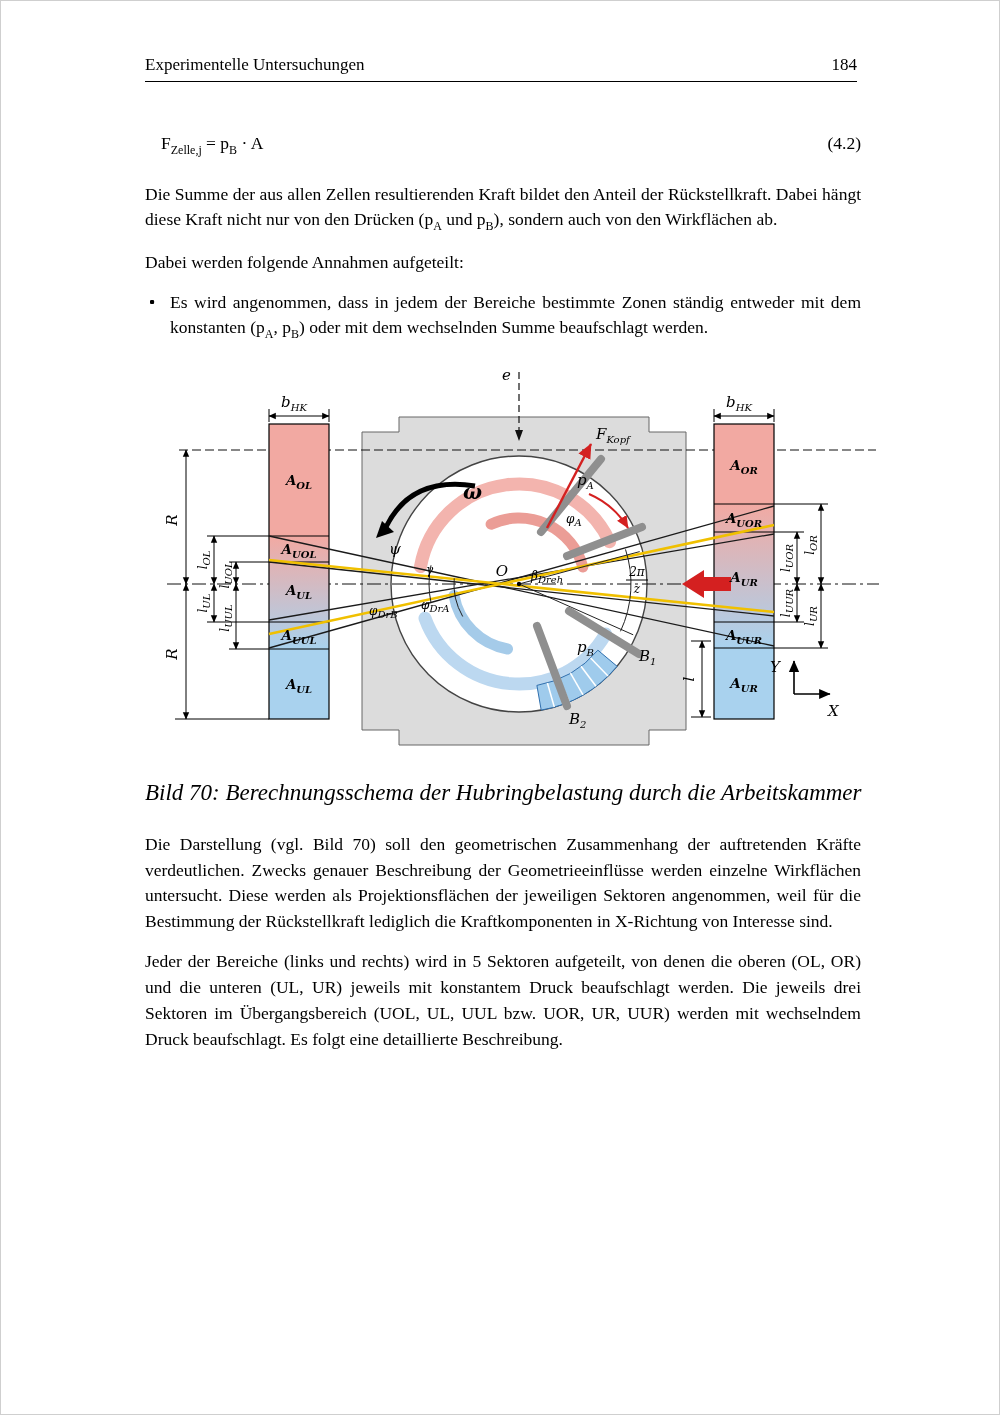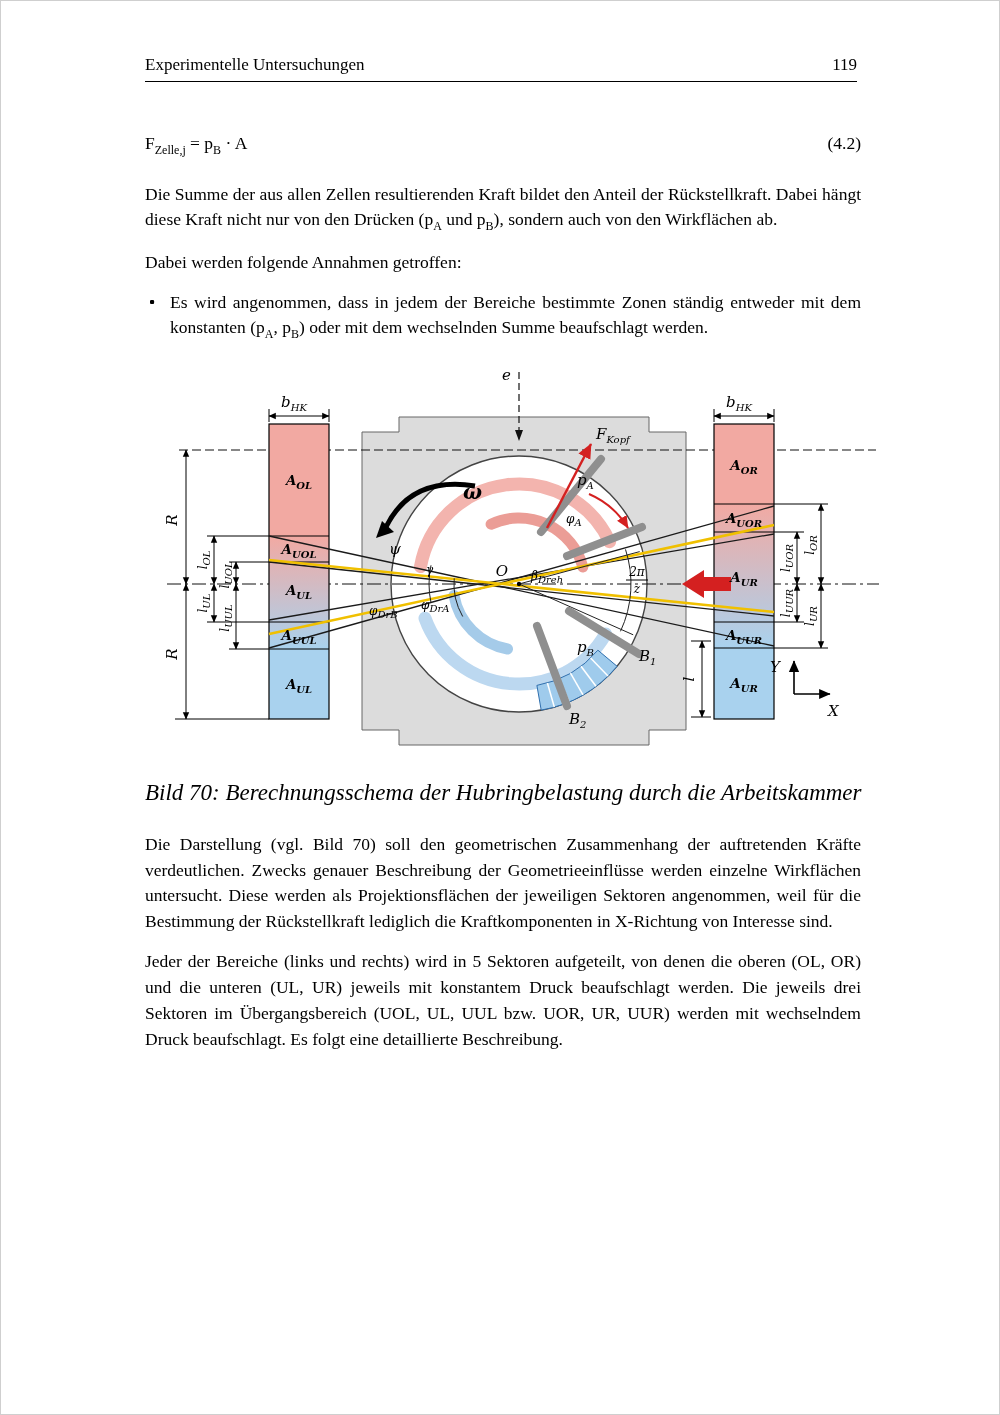--- a/index.html
+++ b/index.html
@@ -2,21 +2,21 @@
 <html><head>
 <meta charset="utf-8">
 <style>
   * { margin:0; padding:0; box-sizing:border-box; }
   html,body { background:#ffffff; }
   body { width:1000px; font-family:"Liberation Serif", serif; color:#000; }
   .page { position:relative; width:1000px; height:1415px; background:#fff; border:1px solid #cfcfcf; overflow:hidden; }
   .header { position:absolute; left:144px; right:142px; top:54px; display:flex; justify-content:space-between; font-size:17px;gap:16px; }
   .header-rule { position:absolute; left:144px; right:142px; top:80px; border-top:1.3px solid #000; }
   .content { position:absolute; left:144px; top:132px; width:716px; }
-  .equation { display:flex; justify-content:space-between; align-items:baseline; font-size:17.5px; margin-bottom:24px; }
+  .equation { display:flex; justify-content:space-between; align-items:baseline; font-size:17.5px; margin-bottom:24px;margin-left:16px; }
   sub { font-size:12px; }
   .para { font-size:17.5px; line-height:1.48; text-align:justify; margin-bottom:14px; }
   .lead { margin-bottom:10px; }
   .bullets { list-style:none; margin:8px 0 20px 0; }
   .bullets li { position:relative; padding-left:25px; font-size:17.5px; line-height:1.48; text-align:justify; margin-bottom:14px; }
   .bullet-marker { position:absolute; left:4px; top:0; }
   .fig { margin:16px 0 0 -6px; width:742px; }
   .caption { font-style:italic; font-size:23px; margin:20px 0 26px 6px; }
   
   .flbl { font-family:"DejaVu Serif", serif; font-style:italic; font-size:15px; fill:#000; }
@@ -25,34 +25,34 @@
   .fsec { font-size:13.5px; font-weight:bold; }
   .fbig { font-size:20px; font-weight:bold; }
 </style>
 </head>
 <body>
 
 <div class="page">
 
   <div class="header">
     <span>Experimentelle Untersuchungen</span>
-    <span>119</span>
+    <span>184</span>
   </div>
   <div class="header-rule"></div>
 
   <div class="content">
 
     <div class="equation">
       <span><span>F</span><sub>Zelle,j</sub><span> = p</span><sub>B</sub><span> · A</span></span>
       <span>(4.2)</span>
     </div>
 
     <p class="para"><span>Die Summe der aus allen Zellen resultierenden Kraft bildet den Anteil der Rückstellkraft. Dabei hängt diese Kraft nicht nur von den Drücken (p</span><sub>A</sub><span> und p</span><sub>B</sub><span>), sondern auch von den Wirkflächen ab.</span></p>
 
-    <p class="para lead">Dabei werden folgende Annahmen getroffen:</p>
+    <p class="para lead">Dabei werden folgende Annahmen aufgeteilt:</p>
 
     <ul class="bullets">
       <li><span class="bullet-marker">•</span></li>
       <li><span class="bullet-marker">•</span></li>
       <li><span class="bullet-marker">•</span><span>Es wird angenommen, dass in jedem der Bereiche bestimmte Zonen ständig entweder mit dem konstanten (p</span><sub>A</sub><span>, p</span><sub>B</sub><span>) oder mit dem wechselnden Summe beaufschlagt werden.</span></li>
     </ul>
 
     <figure class="fig">
       <svg viewBox="0 0 742 392" width="742" height="392">
         <defs>

